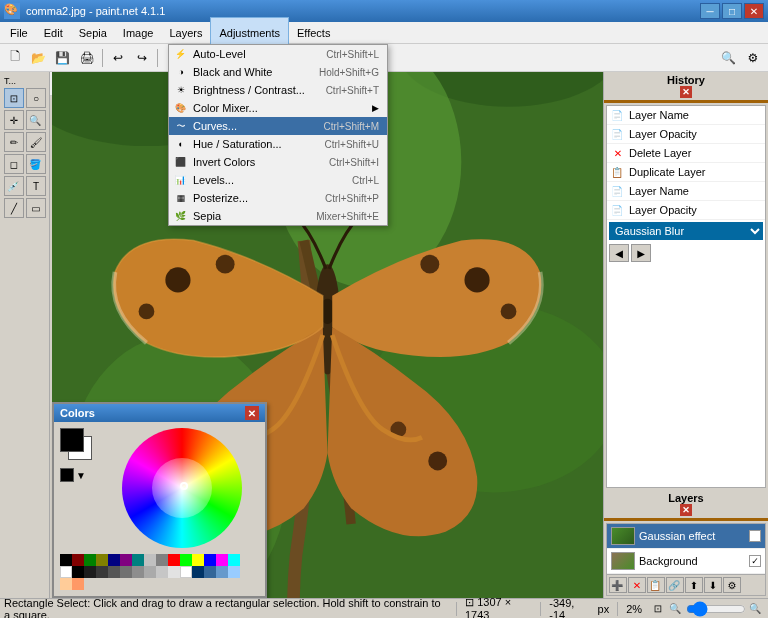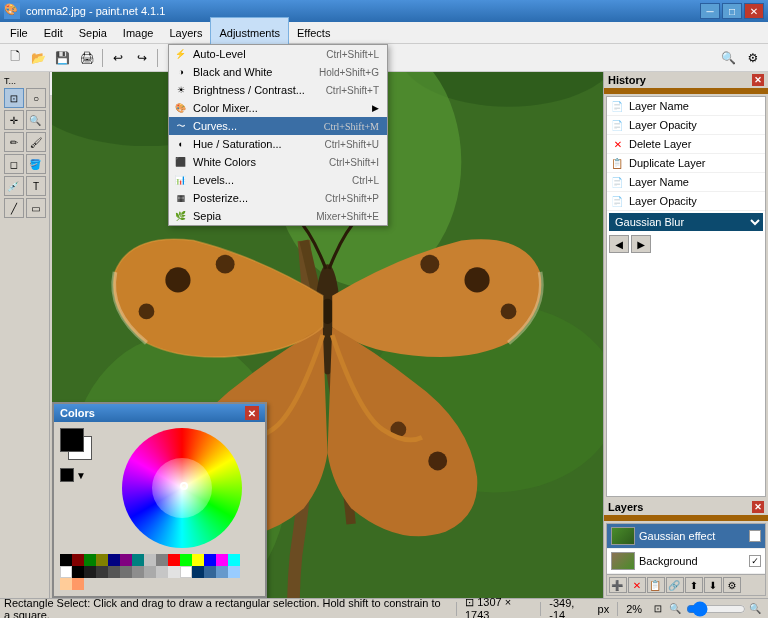--- a/index.html
+++ b/index.html
@@ -151,27 +151,28 @@
       width: 165px;
       bottom: 20px;
       background: #d4d0c8;
       border-left: 1px solid #aaa;
       display: flex;
       flex-direction: column;
     }
 
     .panel-header {
       background: #d4d0c8;
-      border-bottom: 6px solid #a16207;
+      border-bottom: 3px solid #a16207;
       padding: 2px 4px;
       display: flex;
       align-items: center;
       justify-content: space-between;
       font-size: 11px;
       font-weight: bold;
+      flex-direction: column;
     }
     .panel-close {
       width: 12px;
       height: 12px;
       background: #c0392b;
       display: flex;
       align-items: center;
       justify-content: center;
       color: white;
       font-size: 9px;
@@ -203,21 +204,21 @@
       height: 14px;
       display: flex;
       align-items: center;
       justify-content: center;
       font-size: 10px;
     }
     .history-dropdown {
       margin: 2px;
       width: calc(100% - 4px);
       font-size: 11px;
-      background: #0c4a6e;
+      background: #0369a1;
       color: white;
       border: none;
       padding: 2px;
     }
     .history-nav {
       display: flex;
       gap: 2px;
       padding: 2px;
     }
     .history-nav-btn {
@@ -436,21 +437,21 @@
       height: 16px;
       display: flex;
       align-items: center;
       justify-content: center;
       font-size: 9px;
     }
     .dropdown-item .shortcut {
       color: #666;
       font-size: 10px;
     }
-    .dropdown-item.active .shortcut { color: #ccc; font-family: Liberation Serif, serif; }
+    .dropdown-item.active .shortcut { color: #ccc; }
     .dropdown-item .arrow {
       font-size: 9px;
     }
 
     
     .second-toolbar {
       background: #f0f0f0;
       border-bottom: 1px solid #ccc;
       height: 24px;
       display: flex;
@@ -774,21 +775,21 @@
     <span>Curves...</span>
     <span class="shortcut">Ctrl+Shift+M</span>
   </div>
   <div class="dropdown-item">
     <span class="icon">◐</span>
     <span>Hue / Saturation...</span>
     <span class="shortcut">Ctrl+Shift+U</span>
   </div>
   <div class="dropdown-item">
     <span class="icon">⬛</span>
-    <span>White Colors</span>
+    <span>Invert Colors</span>
     <span class="shortcut">Ctrl+Shift+I</span>
   </div>
   <div class="dropdown-item">
     <span class="icon">📊</span>
     <span>Levels...</span>
     <span class="shortcut">Ctrl+L</span>
   </div>
   <div class="dropdown-item">
     <span class="icon">▦</span>
     <span>Posterize...</span>

